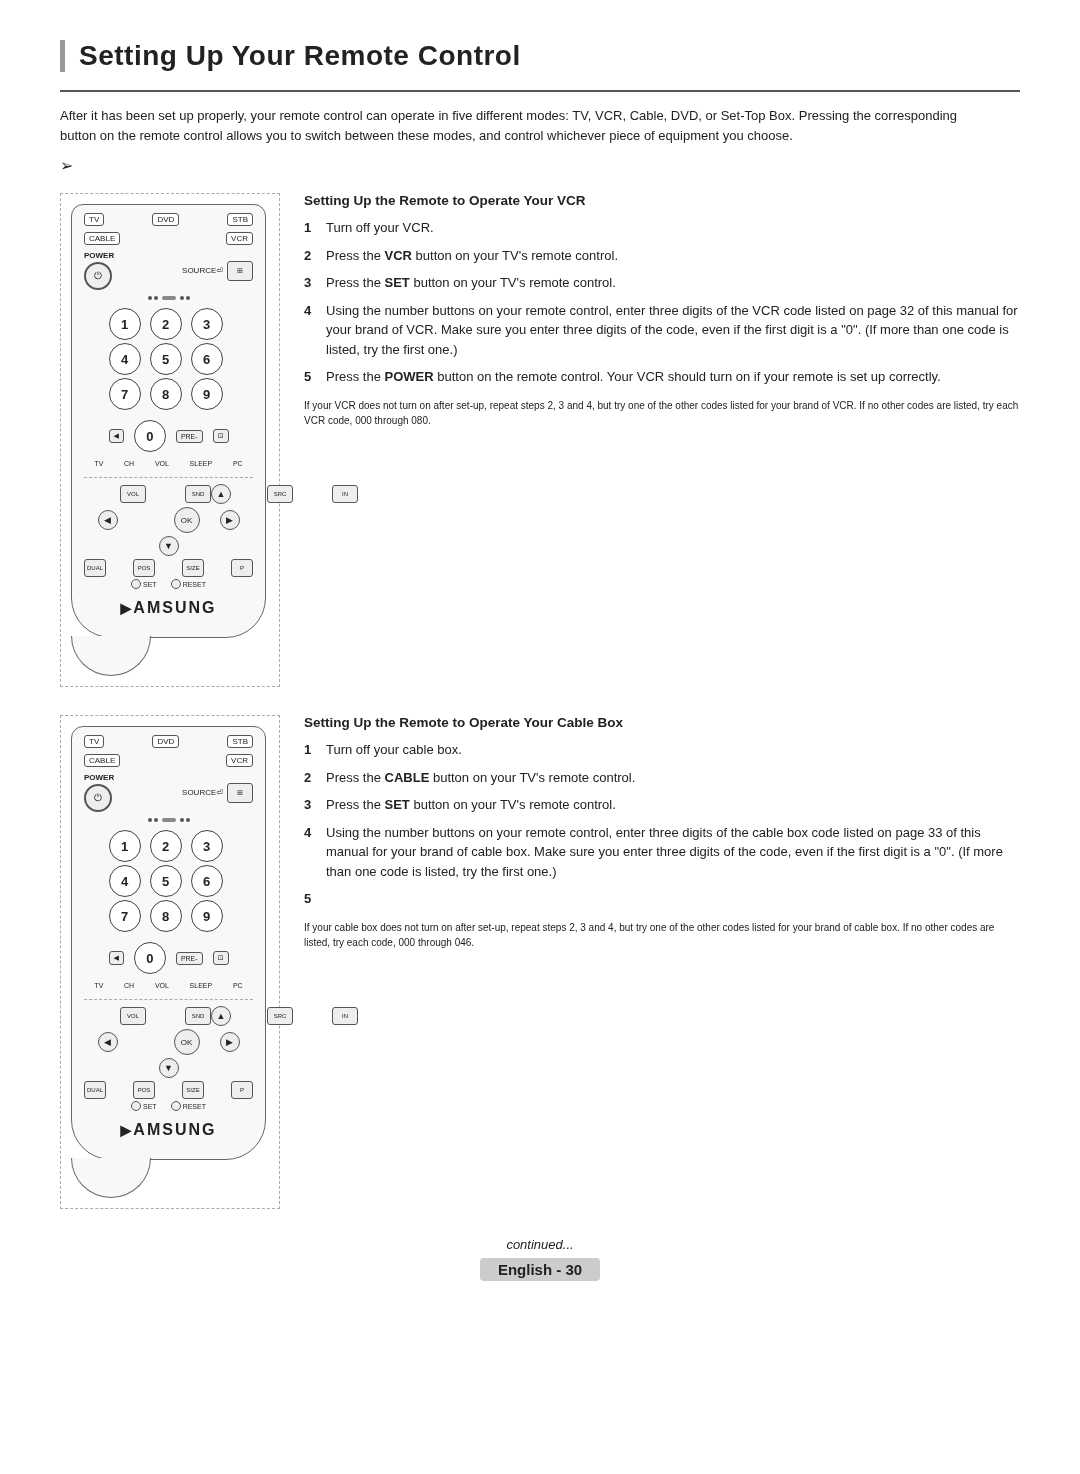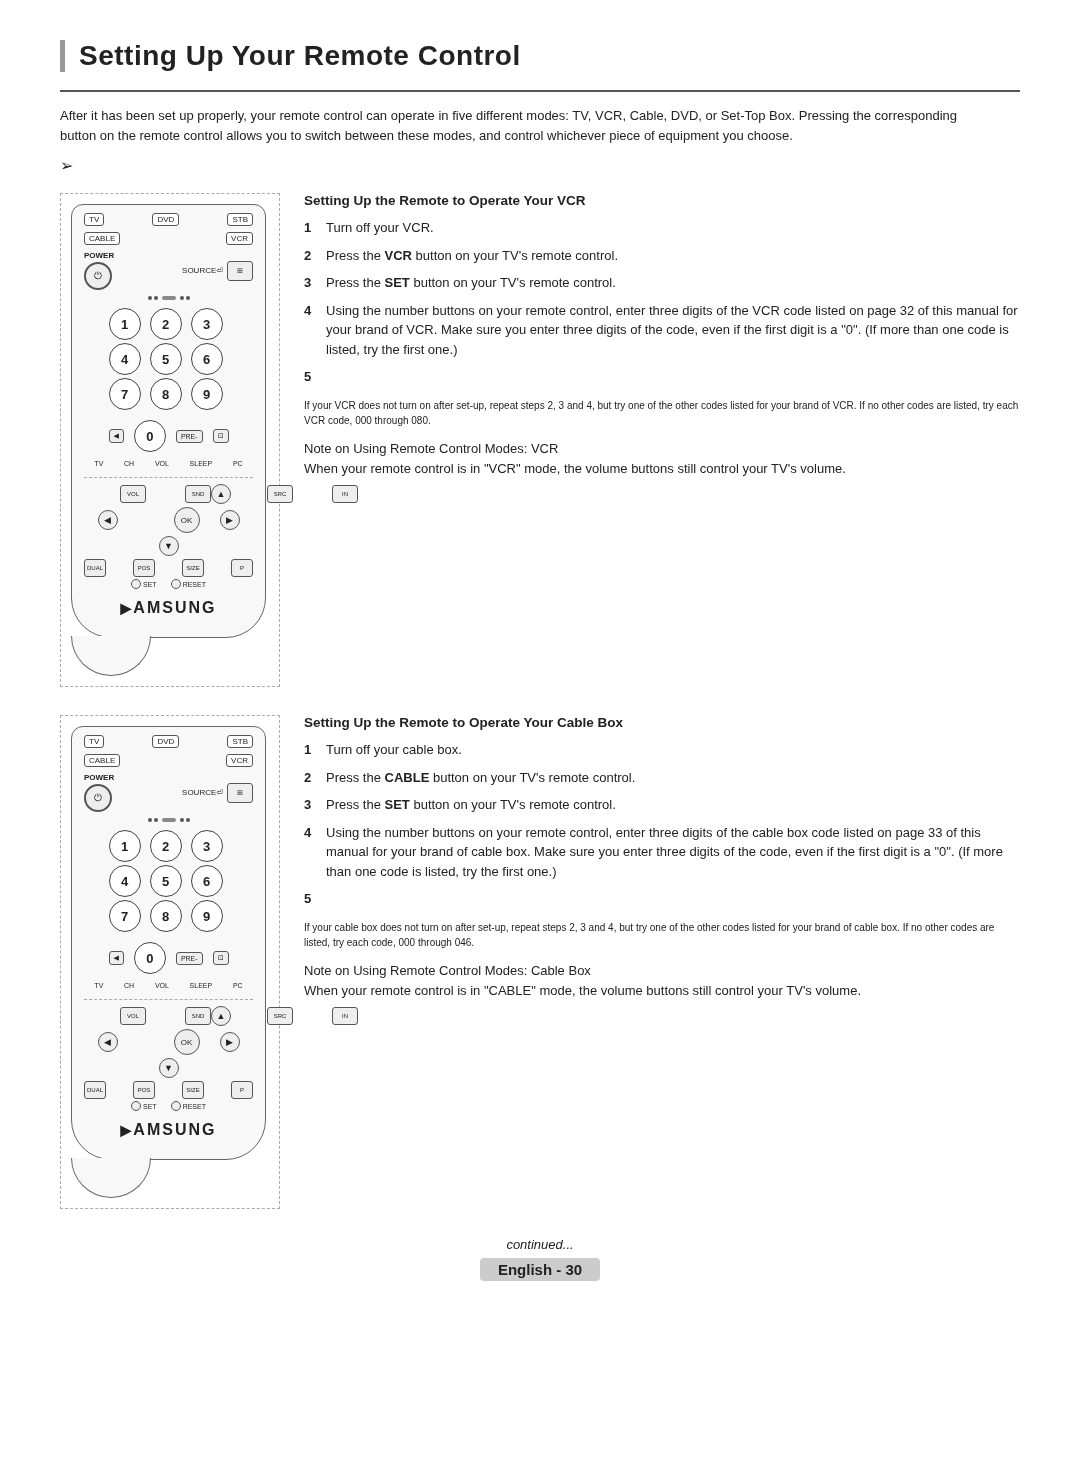--- a/index.html
+++ b/index.html
@@ -495,27 +495,24 @@
       <li>
         <span class="step-num">3</span>
         <span>Press the <b>SET</b> button on your TV's remote control.</span>
       </li>
       <li>
         <span class="step-num">4</span>
         <span>Using the number buttons on your remote control, enter three digits of the VCR code listed on page 32 of this manual for your brand of VCR. Make sure you enter three digits of the code, even if the first digit is a "0". (If more than one code is listed, try the first one.)</span>
       </li>
       <li>
         <span class="step-num">5</span>
+        <span>Press the <b>POWER</b> button on the remote control. Your VCR should turn on if your remote is set up correctly.</span>
       </li>
     </ol>
     <p class="follow-up-text">If your VCR does not turn on after set-up, repeat steps 2, 3 and 4, but try one of the other codes listed for your brand of VCR. If no other codes are listed, try each VCR code, 000 through 080.</p>
-    <div class="note-block">
-      <span>Note on Using Remote Control Modes: VCR</span><br>
-      <span>When your remote control is in "VCR" mode, the volume buttons still control your TV's volume.</span>
-    </div>
   </div>
 </div>
 
 <div class="two-col">
 
   <div class="remote-box">
     <div class="remote">
       <div class="remote-top-row">
         <span class="btn-label">TV</span>
         <span class="btn-label">DVD</span>
@@ -629,24 +626,20 @@
       </li>
       <li>
         <span class="step-num">4</span>
         <span>Using the number buttons on your remote control, enter three digits of the cable box code listed on page 33 of this manual for your brand of cable box. Make sure you enter three digits of the code, even if the first digit is a "0". (If more than one code is listed, try the first one.)</span>
       </li>
       <li>
         <span class="step-num">5</span>
       </li>
     </ol>
     <p class="follow-up-text">If your cable box does not turn on after set-up, repeat steps 2, 3 and 4, but try one of the other codes listed for your brand of cable box. If no other codes are listed, try each code, 000 through 046.</p>
-    <div class="note-block">
-      <span>Note on Using Remote Control Modes: Cable Box</span><br>
-      <span>When your remote control is in "CABLE" mode, the volume buttons still control your TV's volume.</span>
-    </div>
   </div>
 </div>
 
 <p class="continued">continued...</p>
 
 <div class="page-footer">
   <div class="page-badge">English - 30</div>
 </div>
 
 </body></html>

